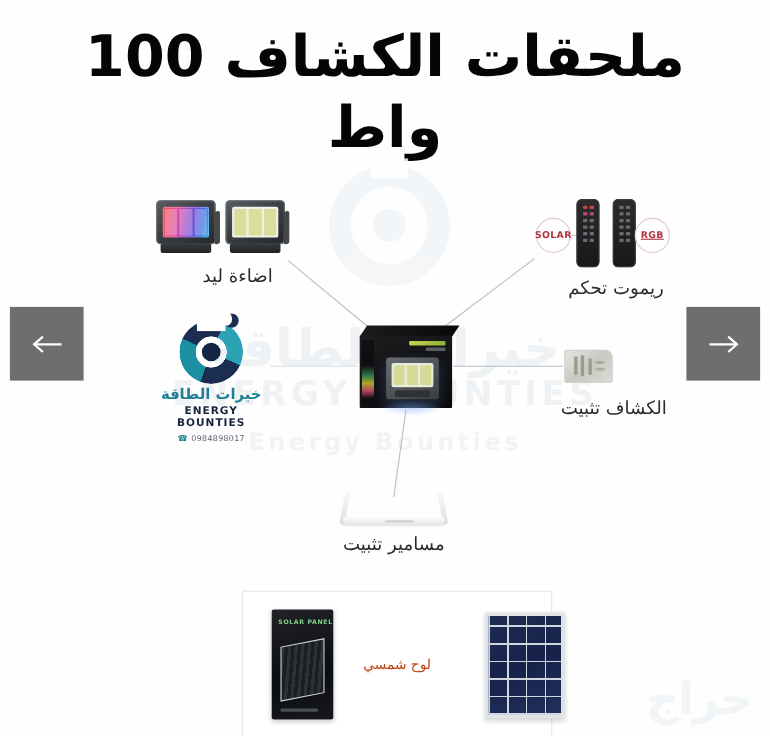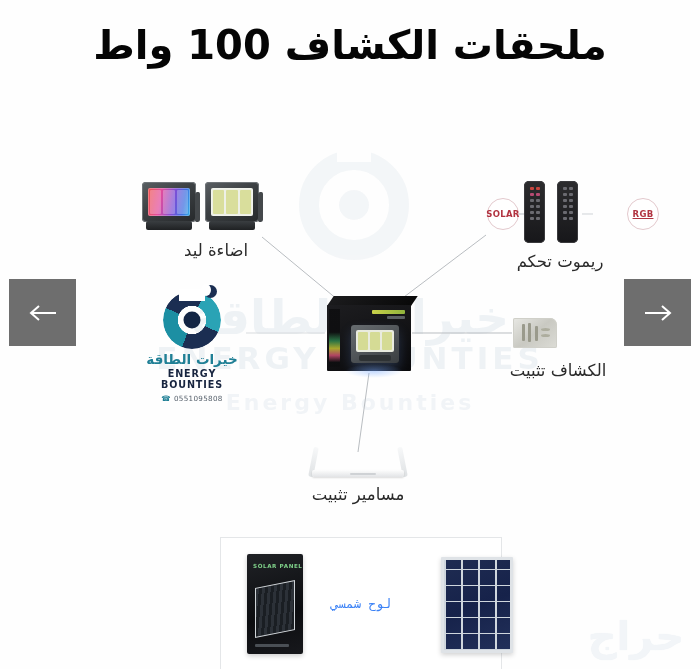--- a/index.html
+++ b/index.html
@@ -14,21 +14,21 @@
     overflow: hidden;
     font-family: "DejaVu Sans", "Liberation Sans", sans-serif;
     background: #fefefe;
   }
 
   
   .page-title {
     position: absolute;
     top: 20px; left: 0; right: 0;
     text-align: center;
-    font-size: 40px;
+    font-size: 52px;
     font-weight: 700;
     color: #050505;
     letter-spacing: -0.5px;
     line-height: 1.25;
     direction: rtl;
     padding: 0 60px;
   }
 
   
   .nav-arrow {
@@ -189,21 +189,21 @@
     border: 1px solid #e3c9cd;
     background: #ffffff;
     display: flex; align-items: center; justify-content: center;
     font-size: 8.5px;
     font-weight: 700;
     color: #b13340;
     letter-spacing: .3px;
     direction: ltr;
   }
   .badge.auto { left: 487px; top: 198px; }
-  .badge.rgb  { left: 627px; top: 198px; text-decoration: underline; }
+  .badge.rgb  { left: 577px; top: 198px; text-decoration: underline; }
 
   
   .product-box {
     position: absolute;
     left: 327px; top: 296px;
     width: 84px; height: 76px;
   }
   .pb-top {
     position: absolute; left: 0; top: 0;
     width: 84px; height: 10px;
@@ -441,23 +441,22 @@
     background:
       repeating-linear-gradient(90deg, #cfd6dd 0 1.5px, transparent 1.5px 17px),
       repeating-linear-gradient(0deg, #cfd6dd 0 1.5px, transparent 1.5px 16px),
       linear-gradient(160deg,#1f2c52 0%, #16224a 50%, #22305a 100%);
   }
   .solar-label {
     position: absolute;
     left: 0; right: 0; top: 58px;
     text-align: center;
     font-size: 12.5px;
-    color: #3b82f6;
+    color: #c2410c;
     direction: rtl;
-    font-family: Liberation Mono, monospace;
   }
 </style>
 </head>
 <body>
 
 <div class="page-title">ملحقات الكشاف 100 واط</div>
 
 <div class="wm-logo-mark"></div>
 <div class="wm-text-ar">خيرات الطاقة</div>
 <div class="wm-text-en">ENERGY BOUNTIES</div>
@@ -620,21 +619,21 @@
   <div class="logo-mark">
     <div class="logo-ring"></div>
     <div class="logo-notch"></div>
     <div class="logo-core"></div>
     <div class="logo-dot"></div>
   </div>
   <div class="logo-ar">خيرات الطاقة</div>
   <div class="logo-en">ENERGY BOUNTIES</div>
   <div class="logo-phone">
     <span class="phone-ic">☎</span>
-    <span>0551095808</span>
+    <span>0984898017</span>
   </div>
 </div>
 
 <div class="solar-section">
   <div class="solar-box">
     <div class="sb-title">SOLAR PANEL</div>
     <div class="sb-panel"></div>
     <div class="sb-foot"></div>
   </div>
   <div class="solar-panel">

